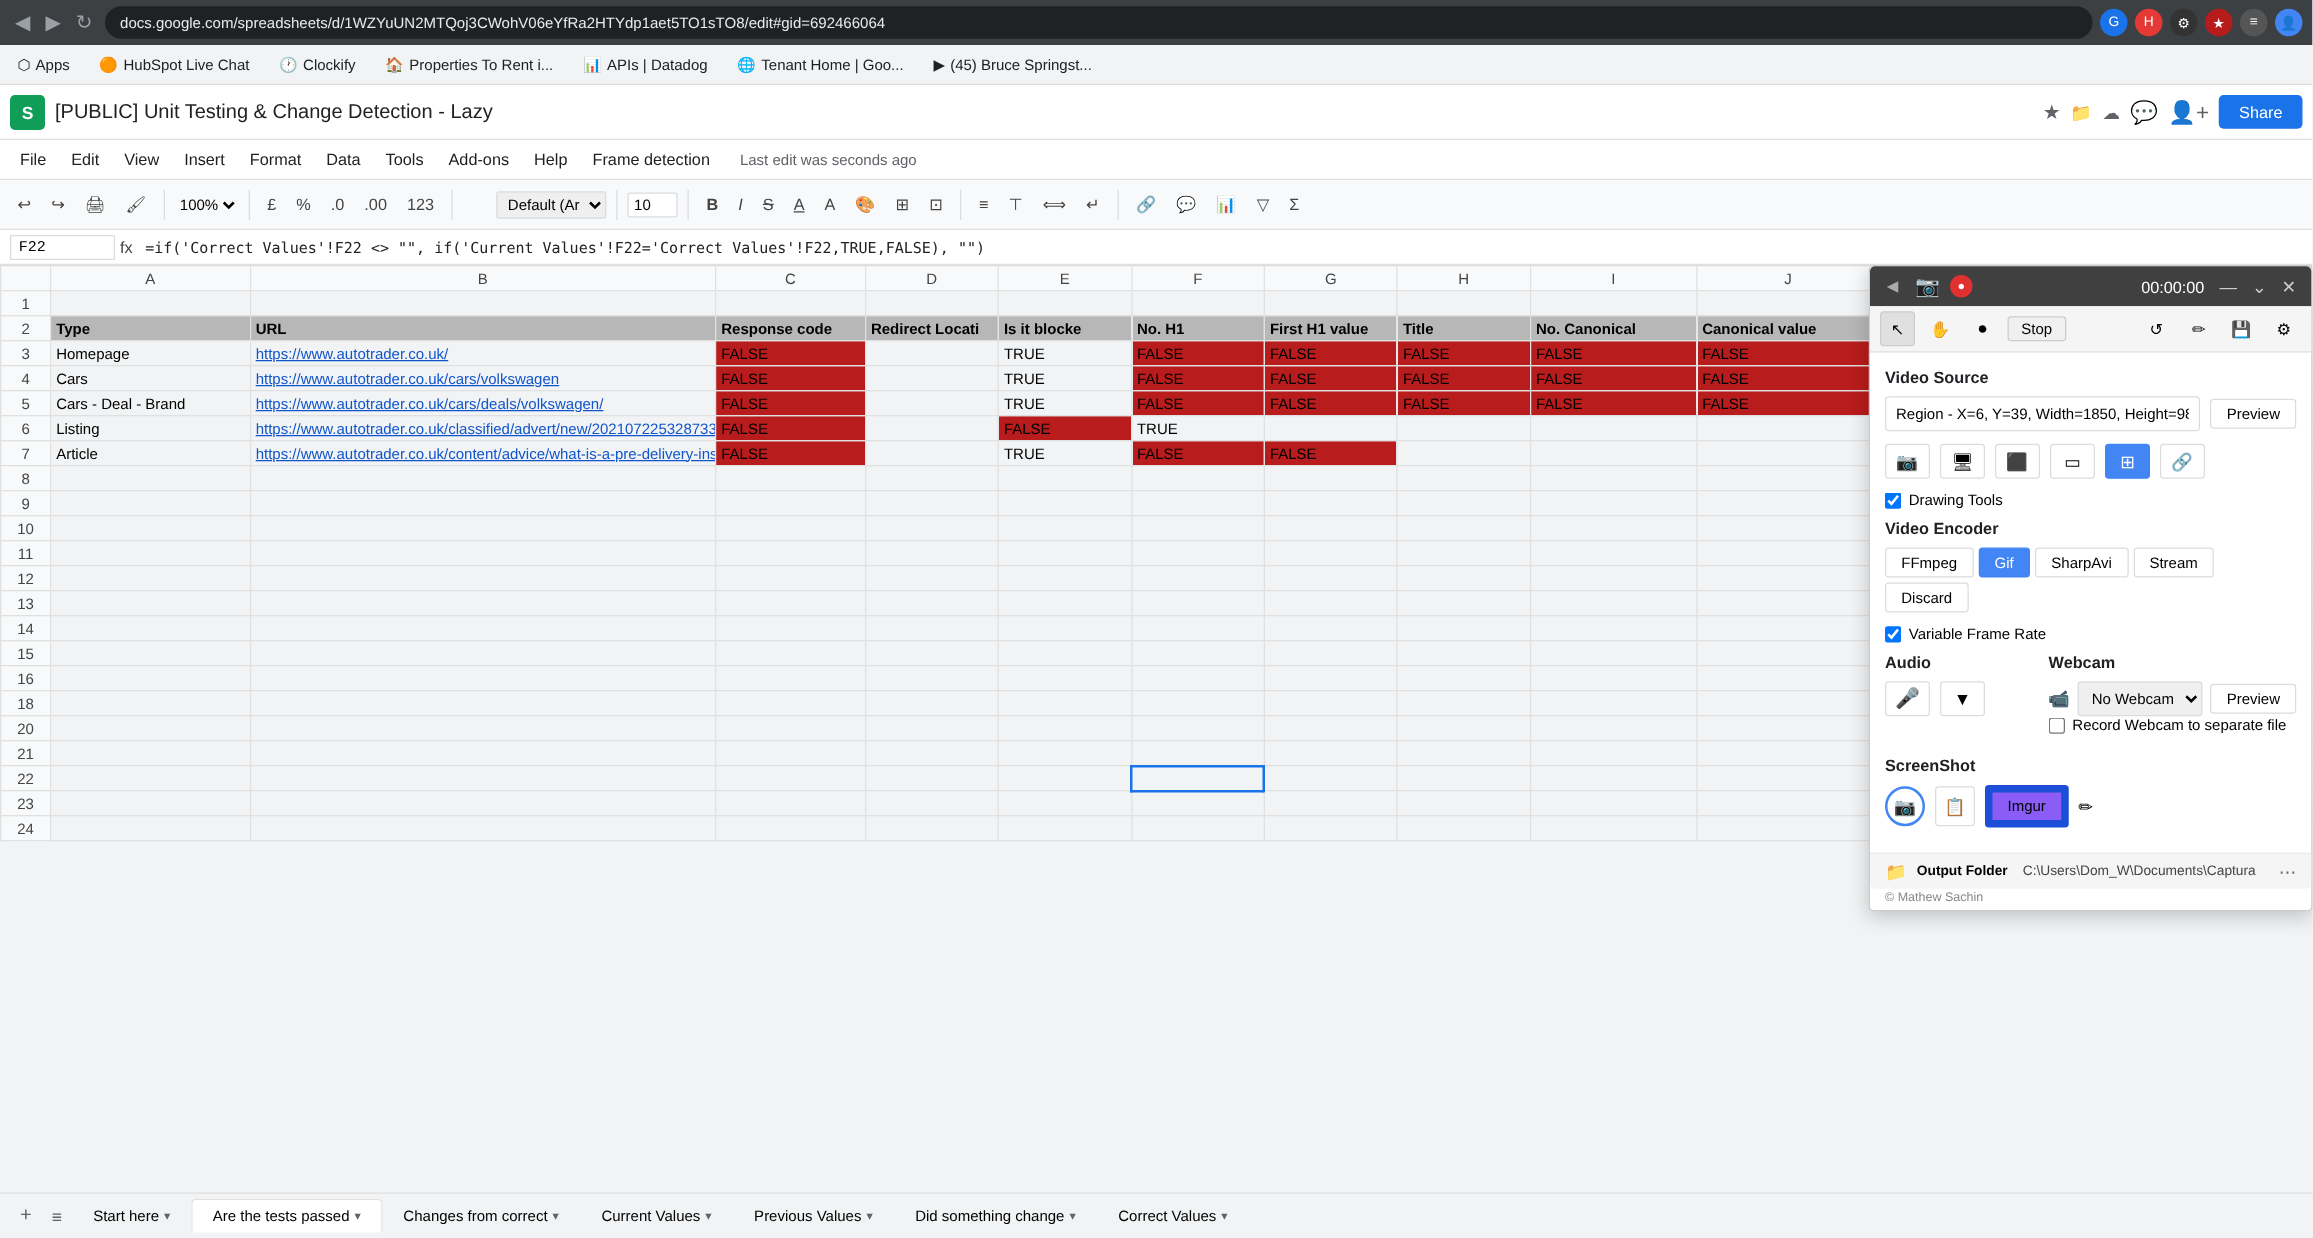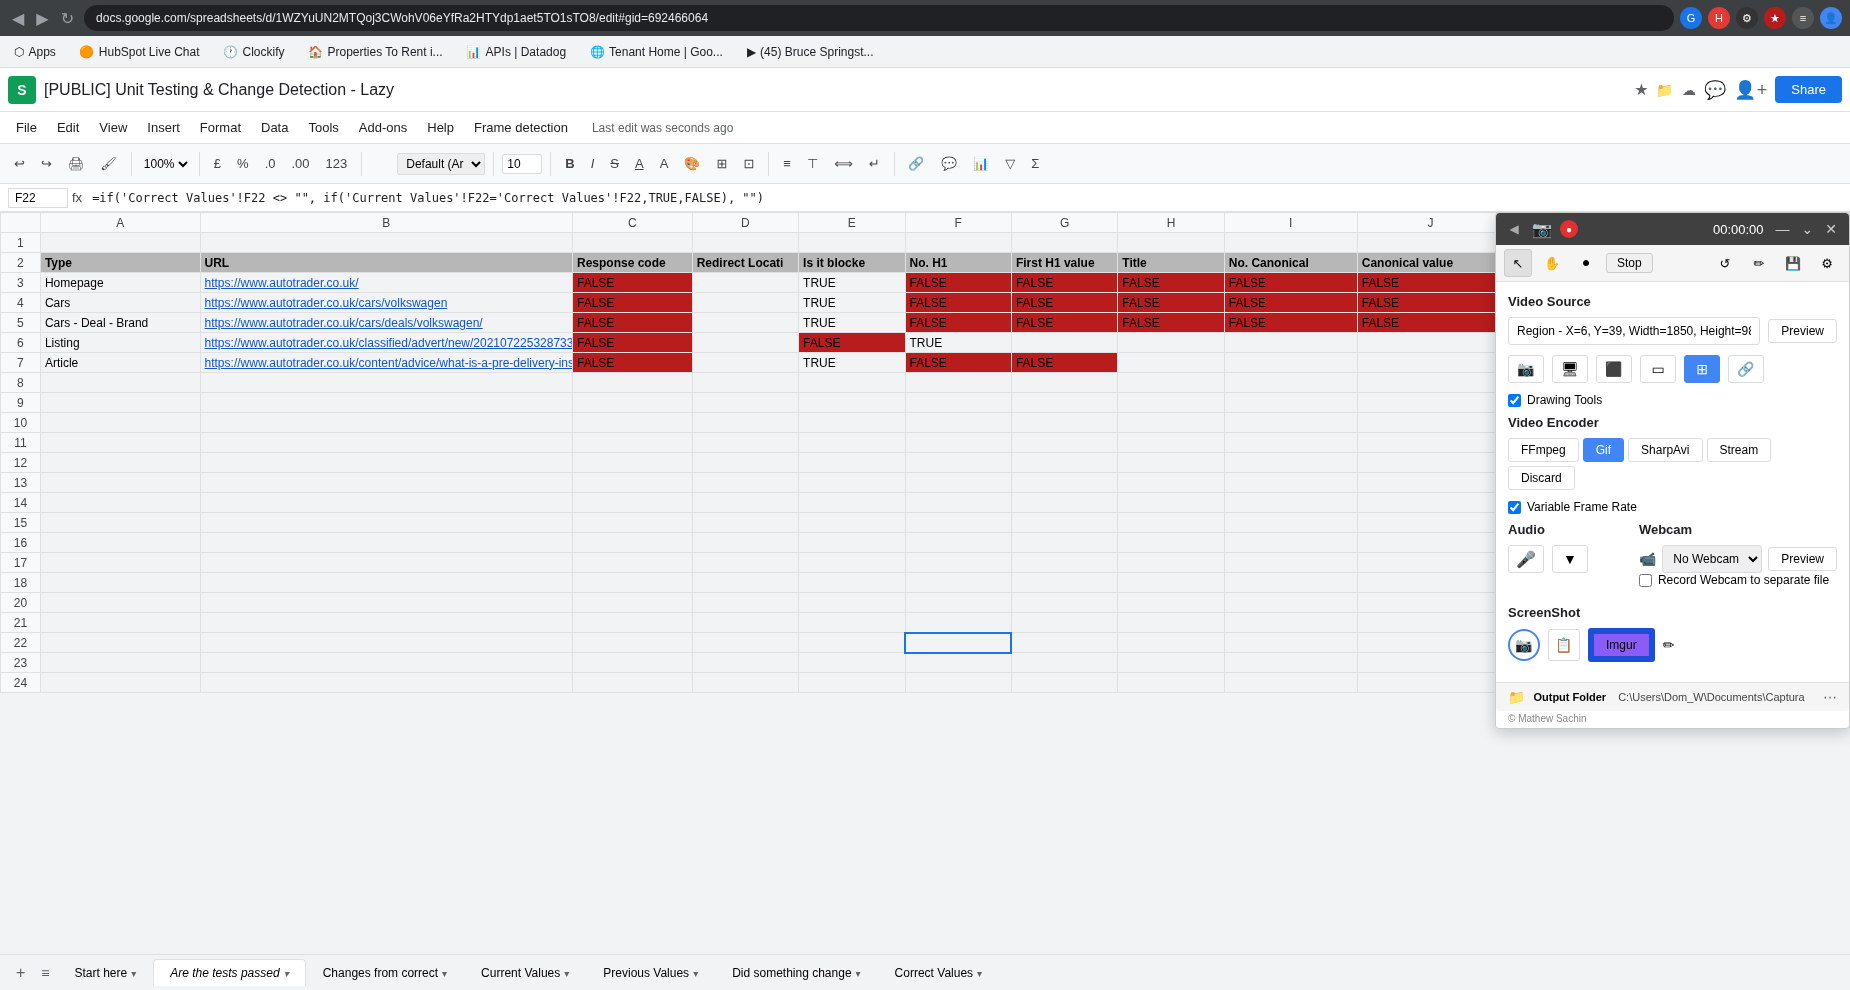--- a/index.html
+++ b/index.html
@@ -31,21 +31,21 @@
     
     .toolbar { background: #f8f9fa; border-bottom: 1px solid #e0e0e0; height: 40px; display: flex; align-items: center; padding: 0 8px; gap: 4px; }
     .toolbar-btn { background: none; border: none; padding: 4px 6px; cursor: pointer; border-radius: 2px; color: #444; font-size: 13px; }
     .toolbar-separator { width: 1px; height: 24px; background: #dadce0; margin: 0 4px; }
     .zoom-select { border: none; background: transparent; font-size: 12px; cursor: pointer; }
     .font-select { border: 1px solid #dadce0; border-radius: 2px; padding: 2px 4px; font-size: 12px; width: 88px; margin-left: 27px; }
     .font-size { border: 1px solid #dadce0; border-radius: 2px; padding: 2px 4px; font-size: 12px; width: 40px; }
 
     
     .formula-bar { background: white; border-bottom: 1px solid #e0e0e0; height: 28px; display: flex; align-items: center; padding: 0 8px; gap: 4px; }
-    .cell-ref { border: 1px solid #dadce0; padding: 2px 6px; font-size: 12px; width: 60px; }
+    .cell-ref { border: 1px solid #dadce0; padding: 2px 6px; font-size: 12px; width: 84px; font-family: Liberation Mono, monospace; }
     .formula-text { flex: 1; font-size: 12px; color: #202124; padding: 2px 6px; font-family: monospace; }
     .sheet-table { width: 100%; border-collapse: collapse; font-size: 12px; }
 
     .col-header { background: #f8f9fa; border: 1px solid #e0e0e0; text-align: center; padding: 2px; font-weight: normal; color: #444; min-width: 30px; height: 20px; font-size: 12px; }
     .row-header { background: #f8f9fa; border: 1px solid #e0e0e0; text-align: center; padding: 2px; font-weight: normal; color: #444; width: 30px; height: 20px; font-size: 12px; }
     .cell { border: 1px solid #e0e0e0; padding: 2px 4px; height: 20px; white-space: nowrap; overflow: hidden; font-size: 12px; }
     .cell-link { color: #1155cc; text-decoration: underline; }
     .cell-red { background: #b91c1c; }
     .cell-selected { border: 2px solid #1a73e8; }
     .cell-header-row { background: #b7b7b7; font-weight: bold; }
@@ -92,21 +92,21 @@
 
     .capture-footer { background: #f5f5f5; border-top: 1px solid #e0e0e0; padding: 6px 12px; display: flex; align-items: center; gap: 8px; font-size: 11px; border-radius: 0 0 4px 4px; }
     .folder-icon { font-size: 14px; }
     .output-path { flex: 1; color: #444; }
     .more-btn { font-size: 14px; cursor: pointer; color: #666; }
     .copyright { font-size: 10px; color: #888; padding: 2px 12px 4px; text-align: left; }
 
     
     .sheet-tabs { background: #f1f3f4; border-top: 1px solid #e0e0e0; height: 36px; display: flex; align-items: center; padding: 0 8px; gap: 0; position: absolute; bottom: 0; left: 0; right: 0; overflow: hidden; }
     .sheet-tab { padding: 6px 16px; font-size: 12px; cursor: pointer; border-radius: 4px 4px 0 0; border: 1px solid transparent; border-bottom: none; white-space: nowrap; display: flex; align-items: center; gap: 4px; }
-    .sheet-tab.active { background: white; border-color: #e0e0e0; font-style: italic; }
+    .sheet-tab.active { background: white; border-color: #e0e0e0; }
     .sheet-tab-add { font-size: 16px; cursor: pointer; padding: 4px 8px; color: #5f6368; }
     .sheet-tab-menu { font-size: 14px; cursor: pointer; padding: 4px 8px; color: #5f6368; }
     .tab-arrow { font-size: 10px; color: #5f6368; }
   </style>
 </head>
 <body>
 
 <div class="browser-bar">
   <div class="browser-nav-btns">
     <button class="nav-btn">◀</button>
@@ -510,35 +510,20 @@
           <td class="cell"></td>
           <td class="cell"></td>
           <td class="cell"></td>
           <td class="cell"></td>
           <td class="cell"></td>
           <td class="cell"></td>
           <td class="cell"></td>
           <td class="cell"></td>
         </tr>
       <tr>
-          <td class="row-header">17</td>
-          <td class="cell"></td>
-          <td class="cell"></td>
-          <td class="cell"></td>
-          <td class="cell"></td>
-          <td class="cell"></td>
-          <td class="cell"></td>
-          <td class="cell"></td>
-          <td class="cell"></td>
-          <td class="cell"></td>
-          <td class="cell"></td>
-          <td class="cell"></td>
-          <td class="cell"></td>
-        </tr>
-      <tr>
           <td class="row-header">18</td>
           <td class="cell"></td>
           <td class="cell"></td>
           <td class="cell"></td>
           <td class="cell"></td>
           <td class="cell"></td>
           <td class="cell"></td>
           <td class="cell"></td>
           <td class="cell"></td>
           <td class="cell"></td>

